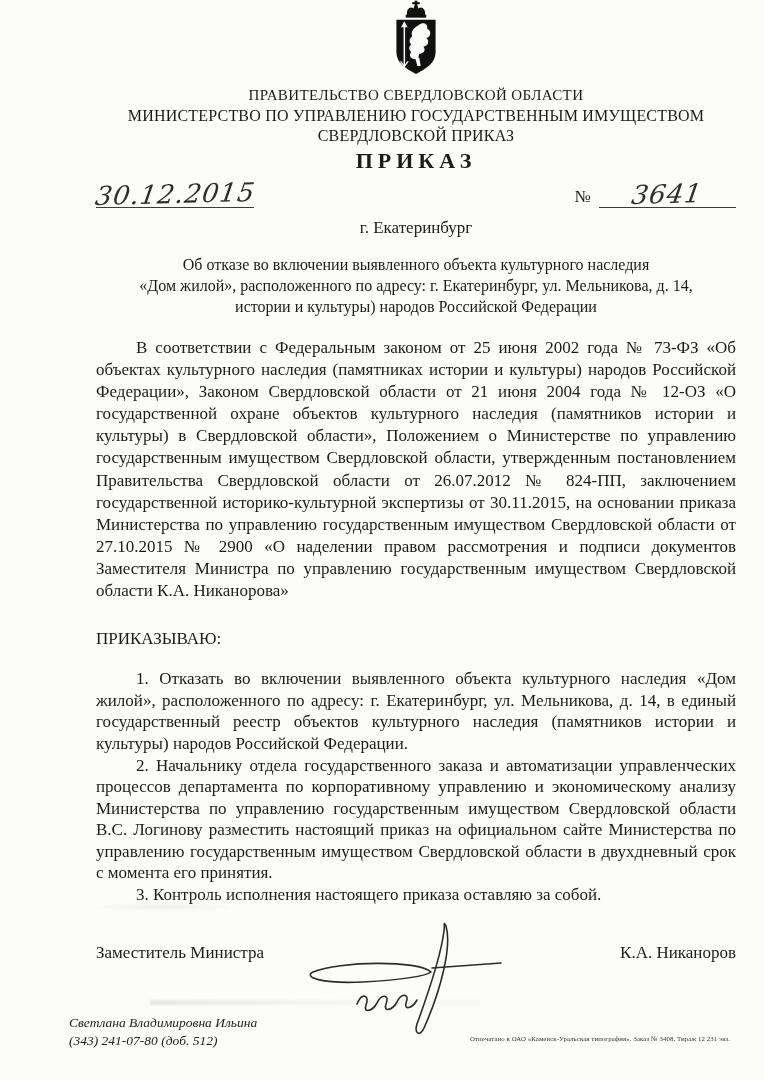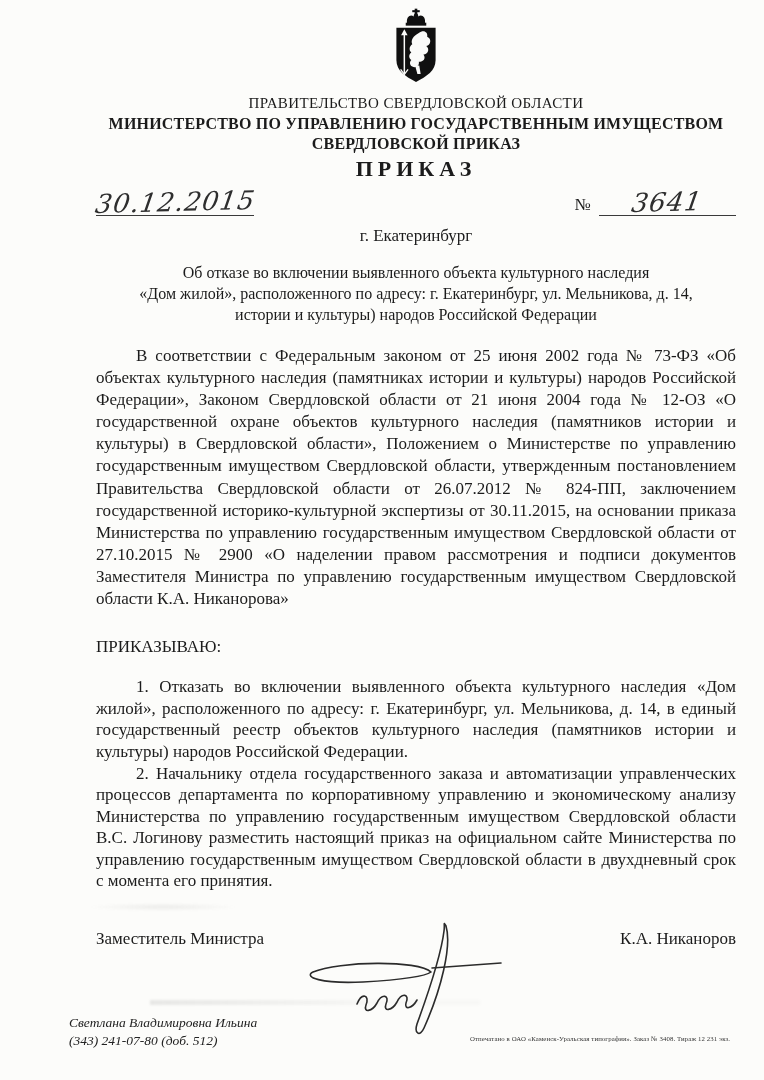--- a/index.html
+++ b/index.html
@@ -8,30 +8,30 @@
     width:764px;height:1080px;
     margin:0 auto;
     background:#fcfcfa;
     font-family:"Liberation Serif","DejaVu Serif",serif;
     color:#1b1b1b;
     overflow:hidden;
     box-sizing:border-box;
   }
   .content{
     box-sizing:border-box;
-    padding:8px 28px 0 96px; 
+    padding:0 28px 0 96px; 
   }
   .emblem-wrap{text-align:center;height:78px;}
   .gov-line{
     margin-top:8px;text-align:center;
     font-size:15px;line-height:18px;letter-spacing:.4px;
     white-space:nowrap;
   }
   .ministry{
-    text-align:center;font-weight:bold;
+    text-align:center;font-weight:normal;
     font-size:16px;line-height:20px;letter-spacing:.2px;
     white-space:nowrap;
   }
   .ministry.first{margin-top:2px;}
   .doc-type{
     margin-top:2px;text-align:center;font-weight:bold;
     font-size:22px;line-height:26px;letter-spacing:5px;
   }
   .meta-row{
     display:flex;justify-content:space-between;align-items:flex-end;
@@ -144,20 +144,21 @@
       <div>истории и культуры) народов Российской Федерации</div>
     </div>
 
     <p class="body-par preamble">В соответствии с Федеральным законом от 25 июня 2002 года № 73-ФЗ «Об объектах культурного наследия (памятниках истории и культуры) народов Российской Федерации», Законом Свердловской области от 21 июня 2004 года № 12-ОЗ «О государственной охране объектов культурного наследия (памятников истории и культуры) в Свердловской области», Положением о Министерстве по управлению государственным имуществом Свердловской области, утвержденным постановлением Правительства Свердловской области от 26.07.2012 № 824-ПП, заключением государственной историко-культурной экспертизы от 30.11.2015, на основании приказа Министерства по управлению государственным имуществом Свердловской области от 27.10.2015 № 2900 «О наделении правом рассмотрения и подписи документов Заместителя Министра по управлению государственным имуществом Свердловской области К.А. Никанорова»</p>
 
     <div class="order-word">ПРИКАЗЫВАЮ:</div>
 
     <div class="items">
       <p class="body-par item">1. Отказать во включении выявленного объекта культурного наследия «Дом жилой», расположенного по адресу: г. Екатеринбург, ул. Мельникова, д. 14, в единый государственный реестр объектов культурного наследия (памятников истории и культуры) народов Российской Федерации.</p>
       <p class="body-par item">2. Начальнику отдела государственного заказа и автоматизации управленческих процессов департамента по корпоративному управлению и экономическому анализу Министерства по управлению государственным имуществом Свердловской области В.С. Логинову разместить настоящий приказ на официальном сайте Министерства по управлению государственным имуществом Свердловской области в двухдневный срок с момента его принятия.</p>
+      <p class="body-par item">3. Контроль исполнения настоящего приказа оставляю за собой.</p>
     </div>
 
     <div class="sig-row">
       <span>Заместитель Министра</span>
       <span>К.А. Никаноров</span>
     </div>
   </div>
 
   <svg class="signature-svg" width="210" height="128" viewBox="0 0 210 128" aria-hidden="true">
     <g fill="none" stroke="#2b2b2b" stroke-width="1.6" stroke-linecap="round">

